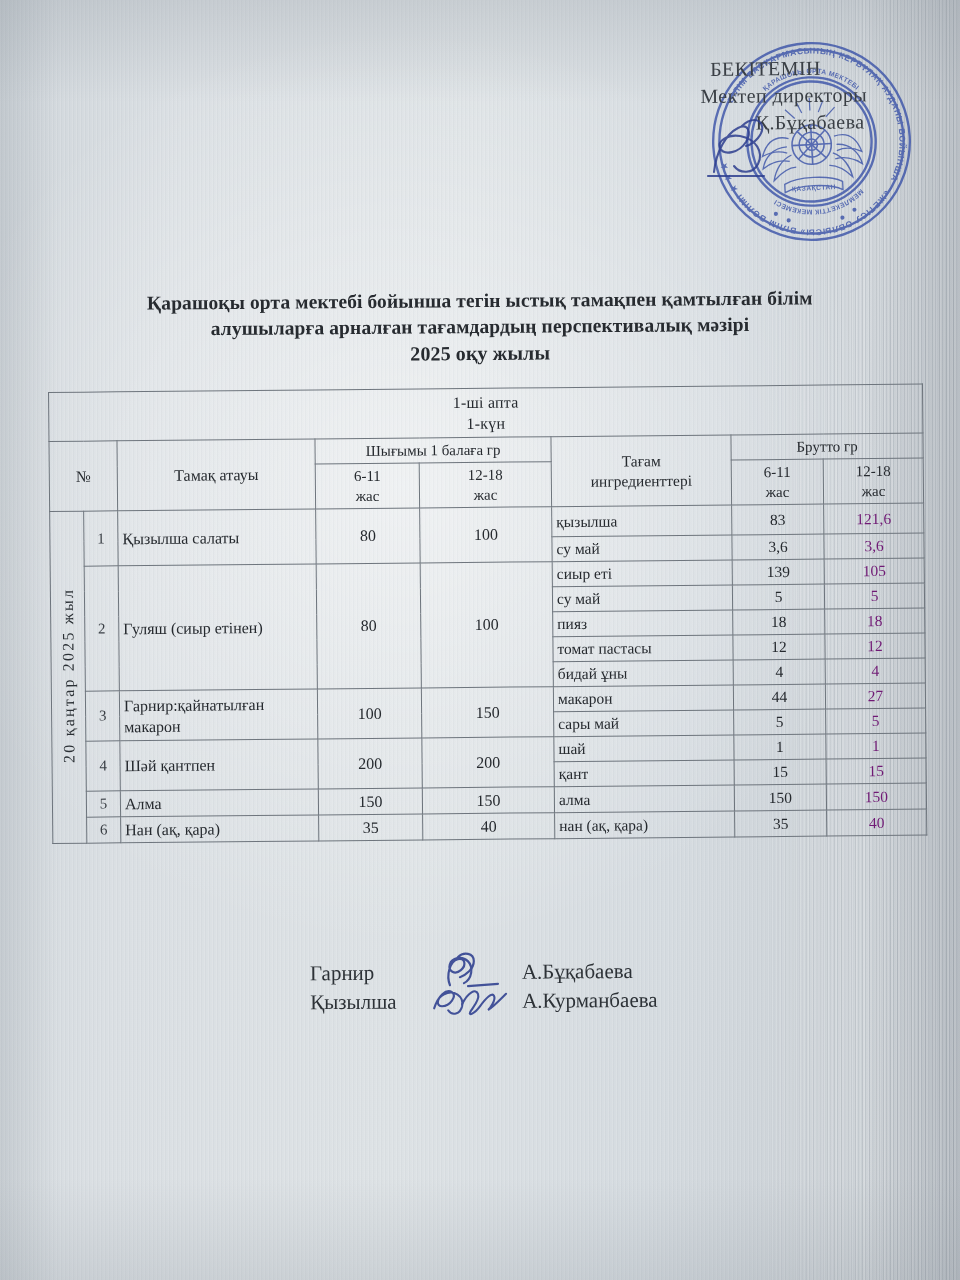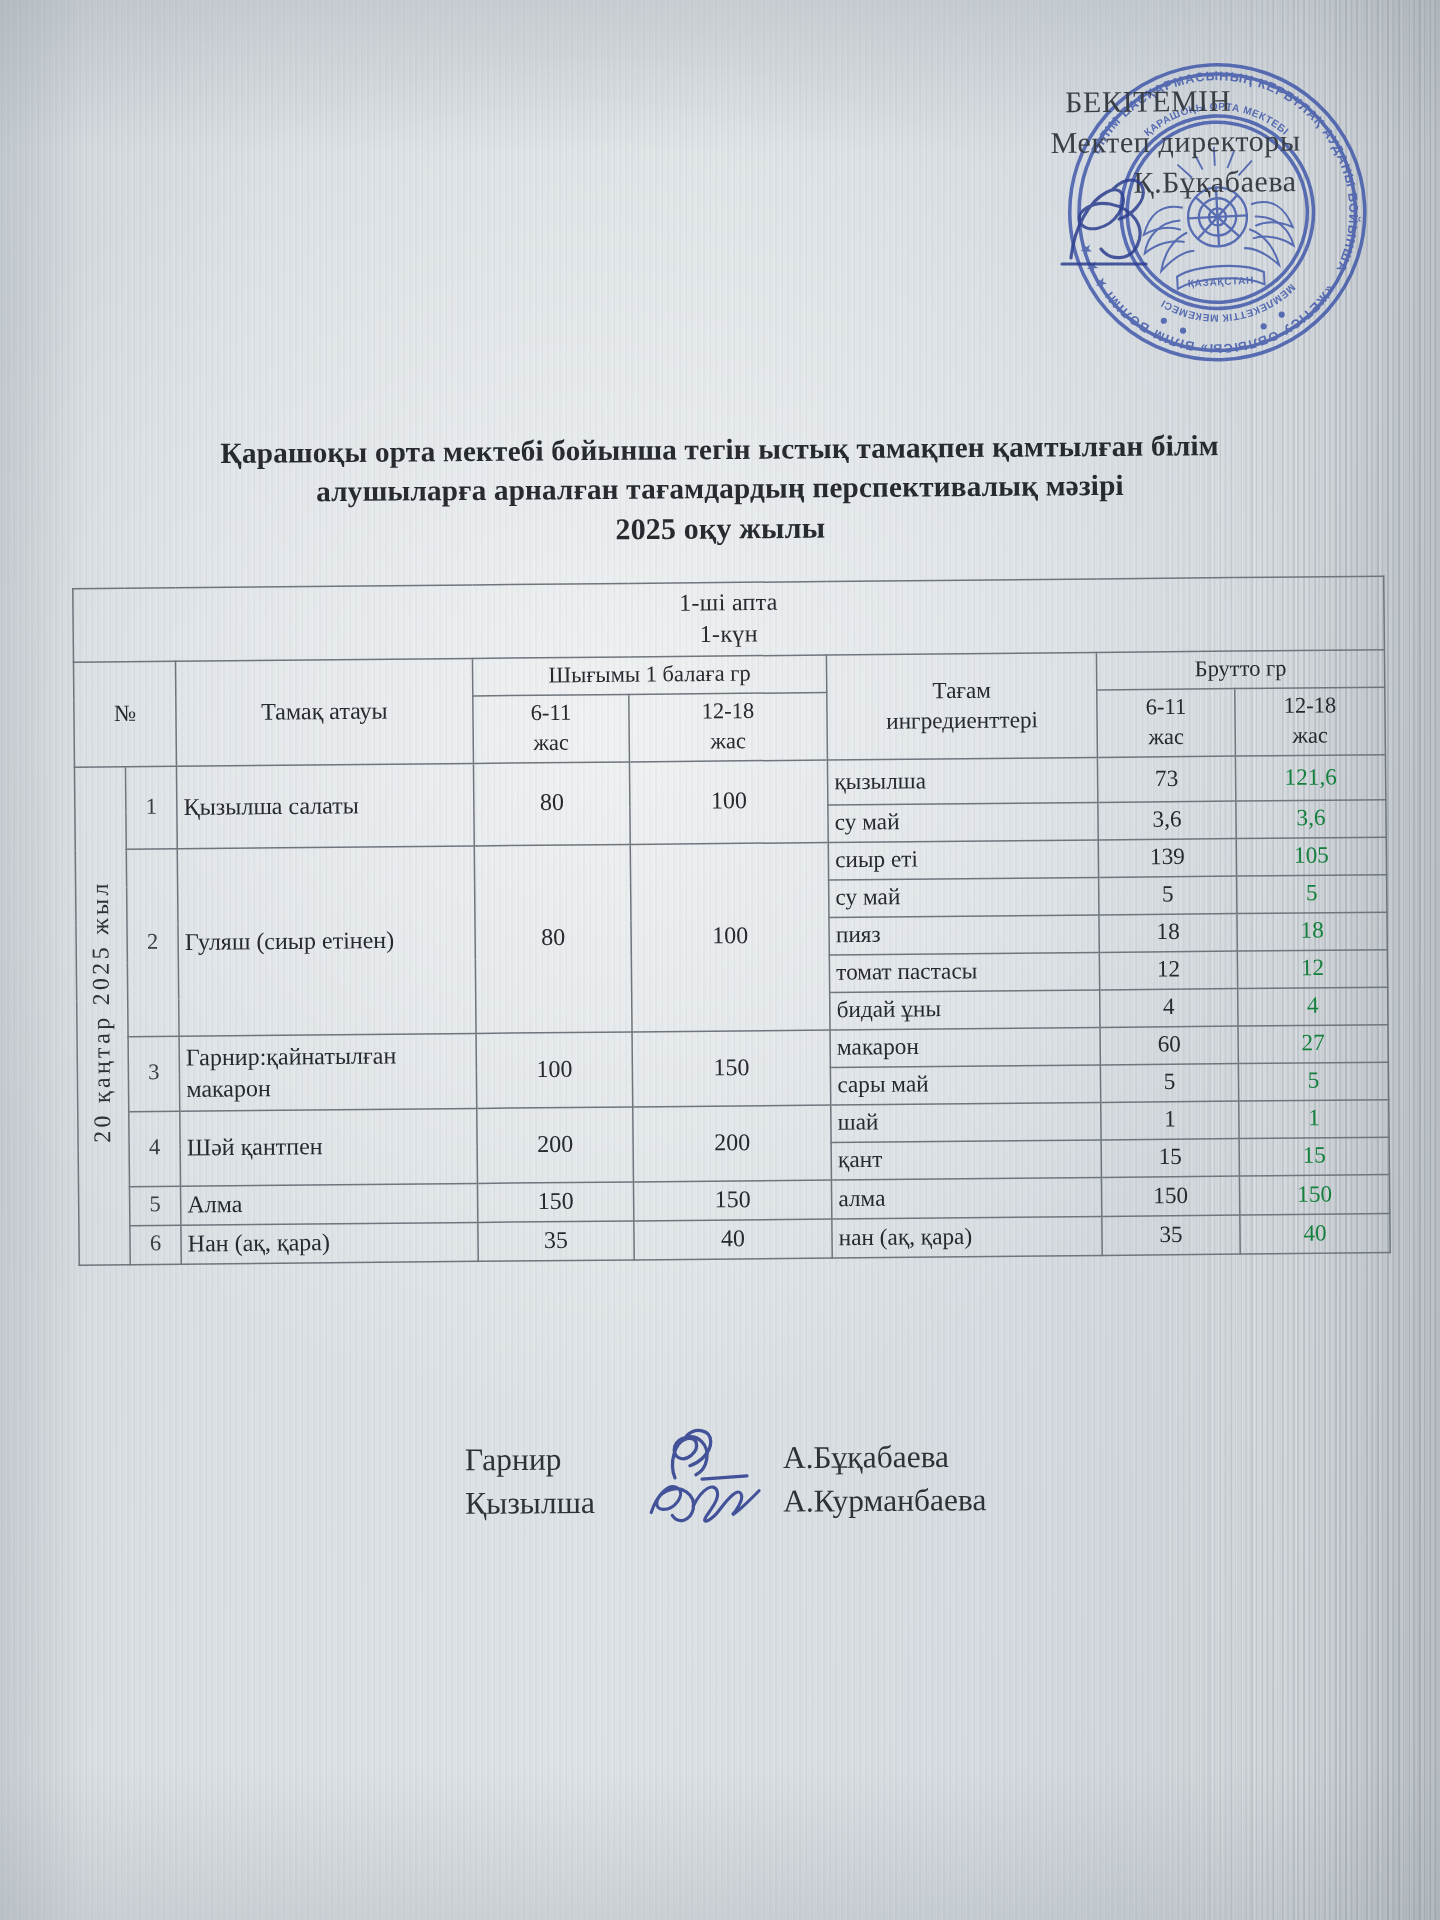--- a/index.html
+++ b/index.html
@@ -107,21 +107,21 @@
     white-space:nowrap;font-size:16px;letter-spacing:2.2px;color:#2b3035;
     display:inline-block;
   }
   td.num{text-align:center;font-size:15px;color:#3a3f45;}
   td.dish{text-align:left;font-size:16px;padding-left:8px;line-height:21px;}
   td.qty{text-align:center;font-size:16px;}
   td.ing{text-align:left;font-size:15.5px;padding-left:8px;}
   td.br{text-align:center;font-size:15.5px;}
 
   
-  td.br.fade{color:#15803d;}
+  td.br.fade{color:#701a75;}
 
   
   .footer{
     position:absolute;left:310px;top:958px;z-index:4;
     transform:rotate(-0.4deg);
     font-size:21px;line-height:29px;color:#2d3237;
   }
   .footer .row{display:flex;align-items:center;}
   .footer .role{width:118px;}
   .footer .sigbox{width:88px;height:28px;position:relative;}
@@ -275,21 +275,21 @@
           </td>
         </tr>
 
       <tr style="height: 30px;">
             <td class="sidecell" rowspan="13"><span class="vtxt">20 қаңтар 2025 жыл</span></td>
             <td class="num" rowspan="2">1</td>
             <td class="dish" rowspan="2">Қызылша салаты</td>
             <td class="qty" rowspan="2">80</td>
             <td class="qty" rowspan="2">100</td>
             <td class="ing">қызылша</td>
-            <td class="br">73</td>
+            <td class="br">83</td>
             <td class="br fade">121,6</td>
           </tr>
           <tr style="height: 25px;">
             <td class="ing">су май</td>
             <td class="br">3,6</td>
             <td class="br fade">3,6</td>
           </tr>
           <tr style="height: 25px;">
             <td class="num" rowspan="5">2</td>
             <td class="dish" rowspan="5">Гуляш (сиыр етінен)</td>
@@ -318,21 +318,21 @@
             <td class="ing">бидай ұны</td>
             <td class="br">4</td>
             <td class="br fade">4</td>
           </tr>
           <tr style="height: 25px;">
             <td class="num" rowspan="2">3</td>
             <td class="dish" rowspan="2">Гарнир:қайнатылған макарон</td>
             <td class="qty" rowspan="2">100</td>
             <td class="qty" rowspan="2">150</td>
             <td class="ing">макарон</td>
-            <td class="br">60</td>
+            <td class="br">44</td>
             <td class="br fade">27</td>
           </tr>
           <tr style="height: 25px;">
             <td class="ing">сары май</td>
             <td class="br">5</td>
             <td class="br fade">5</td>
           </tr>
           <tr style="height: 25px;">
             <td class="num" rowspan="2">4</td>
             <td class="dish" rowspan="2">Шәй қантпен</td>

